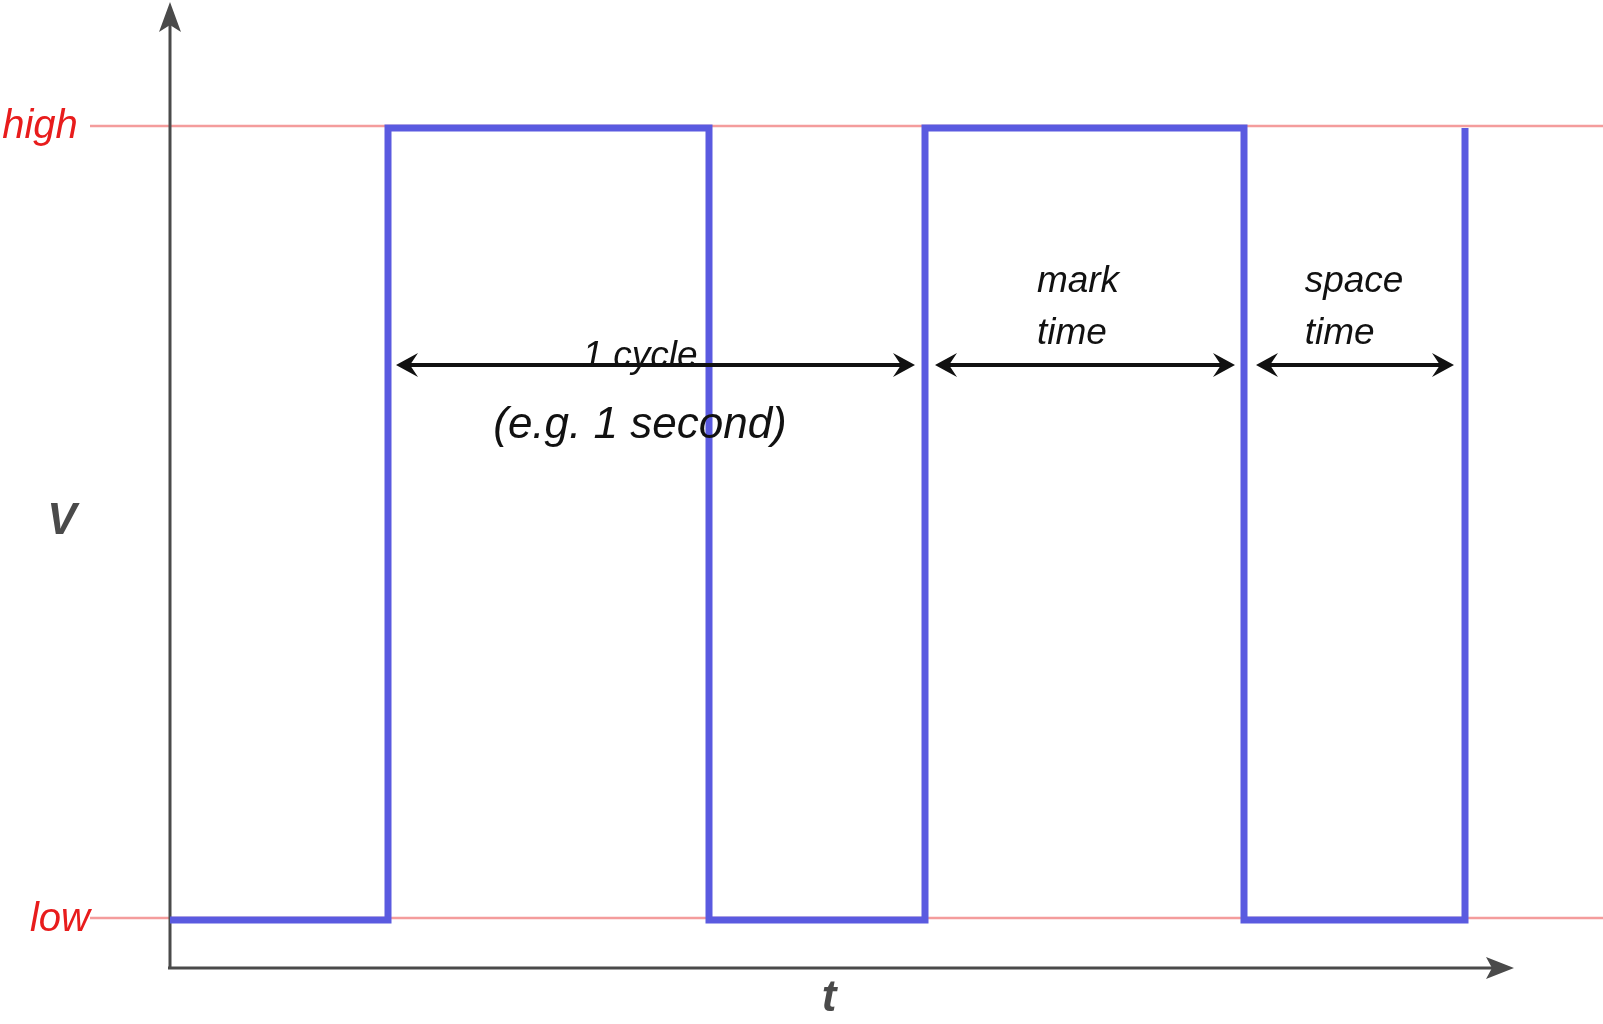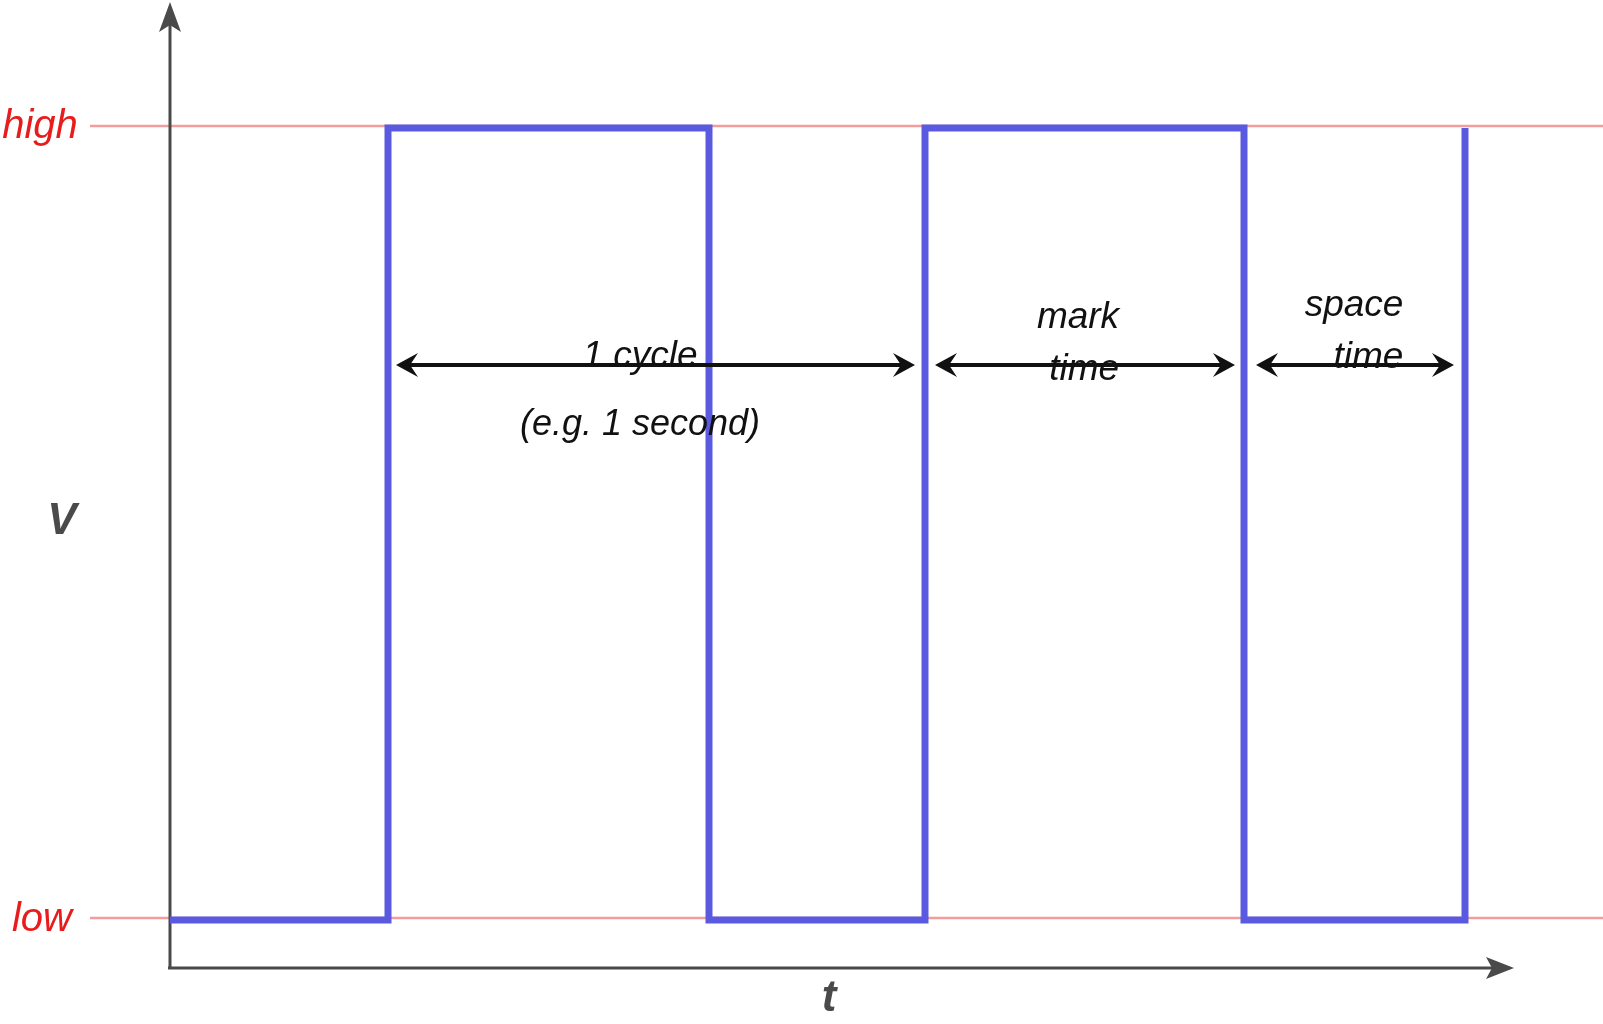--- a/index.html
+++ b/index.html
@@ -34,27 +34,26 @@
   .axis-label {
     color: #4a4a4a;
     font-size: 44px;
     font-weight: bold;
   }
   .ann-label {
     color: #111111;
     font-size: 37px;
   }
   .ann-label-2line {
-    text-align: right;
+    text-align: left;
     line-height: 52px;
-    margin-top: 36px;
   }
   .ann-example {
     color: #111111;
-    font-size: 36px;
+    font-size: 44px;
   }
 </style>
 </head>
 <body>
 
 <div id="canvas">
 
   <svg id="diagram-svg" width="1603" height="1024" viewBox="0 0 1603 1024">
 
     <line x1="90" y1="126" x2="1603" y2="126" stroke-width="2.5" stroke="#f49c9c"></line>
@@ -74,31 +73,31 @@
     <line x1="947" y1="365" x2="1223" y2="365" stroke-width="4" stroke="#111111"></line>
     <polygon points="935,365 957,353 949,365 957,377" fill="#111111"></polygon>
     <polygon points="1235,365 1213,353 1221,365 1213,377" fill="#111111"></polygon>
 
     <line x1="1268" y1="365" x2="1442" y2="365" stroke-width="4" stroke="#111111"></line>
     <polygon points="1256,365 1278,353 1270,365 1278,377" fill="#111111"></polygon>
     <polygon points="1454,365 1432,353 1440,365 1432,377" fill="#111111"></polygon>
   </svg>
 
   <div class="lbl level-label" style="left:40px; top:124px;">high</div>
-  <div class="lbl level-label" style="left:42px; top:917px;text-align:center;">low</div>
+  <div class="lbl level-label" style="left:60px; top:917px;text-align:center;">low</div>
 
   <div class="lbl axis-label" style="left:62px; top:519px;">V</div>
   <div class="lbl axis-label" style="left:829px; top:996px;">t</div>
 
   <div class="lbl ann-label" style="left:640px; top:328px;margin-top:27px;">1 cycle</div>
   <div class="lbl ann-example" style="left:640px; top:423px;">(e.g. 1 second)</div>
 
   <div class="lbl ann-label ann-label-2line" style="left:1078px; top:306px;">
     <span style="display:block;">mark</span>
     <span style="display:block;">time</span>
   </div>
 
-  <div class="lbl ann-label ann-label-2line" style="left:1354px; top:294px;">
+  <div class="lbl ann-label ann-label-2line" style="left:1354px; top:306px;">
     <span style="display:block;">space</span>
     <span style="display:block;">time</span>
   </div>
 
 </div>
 
 </body></html>

